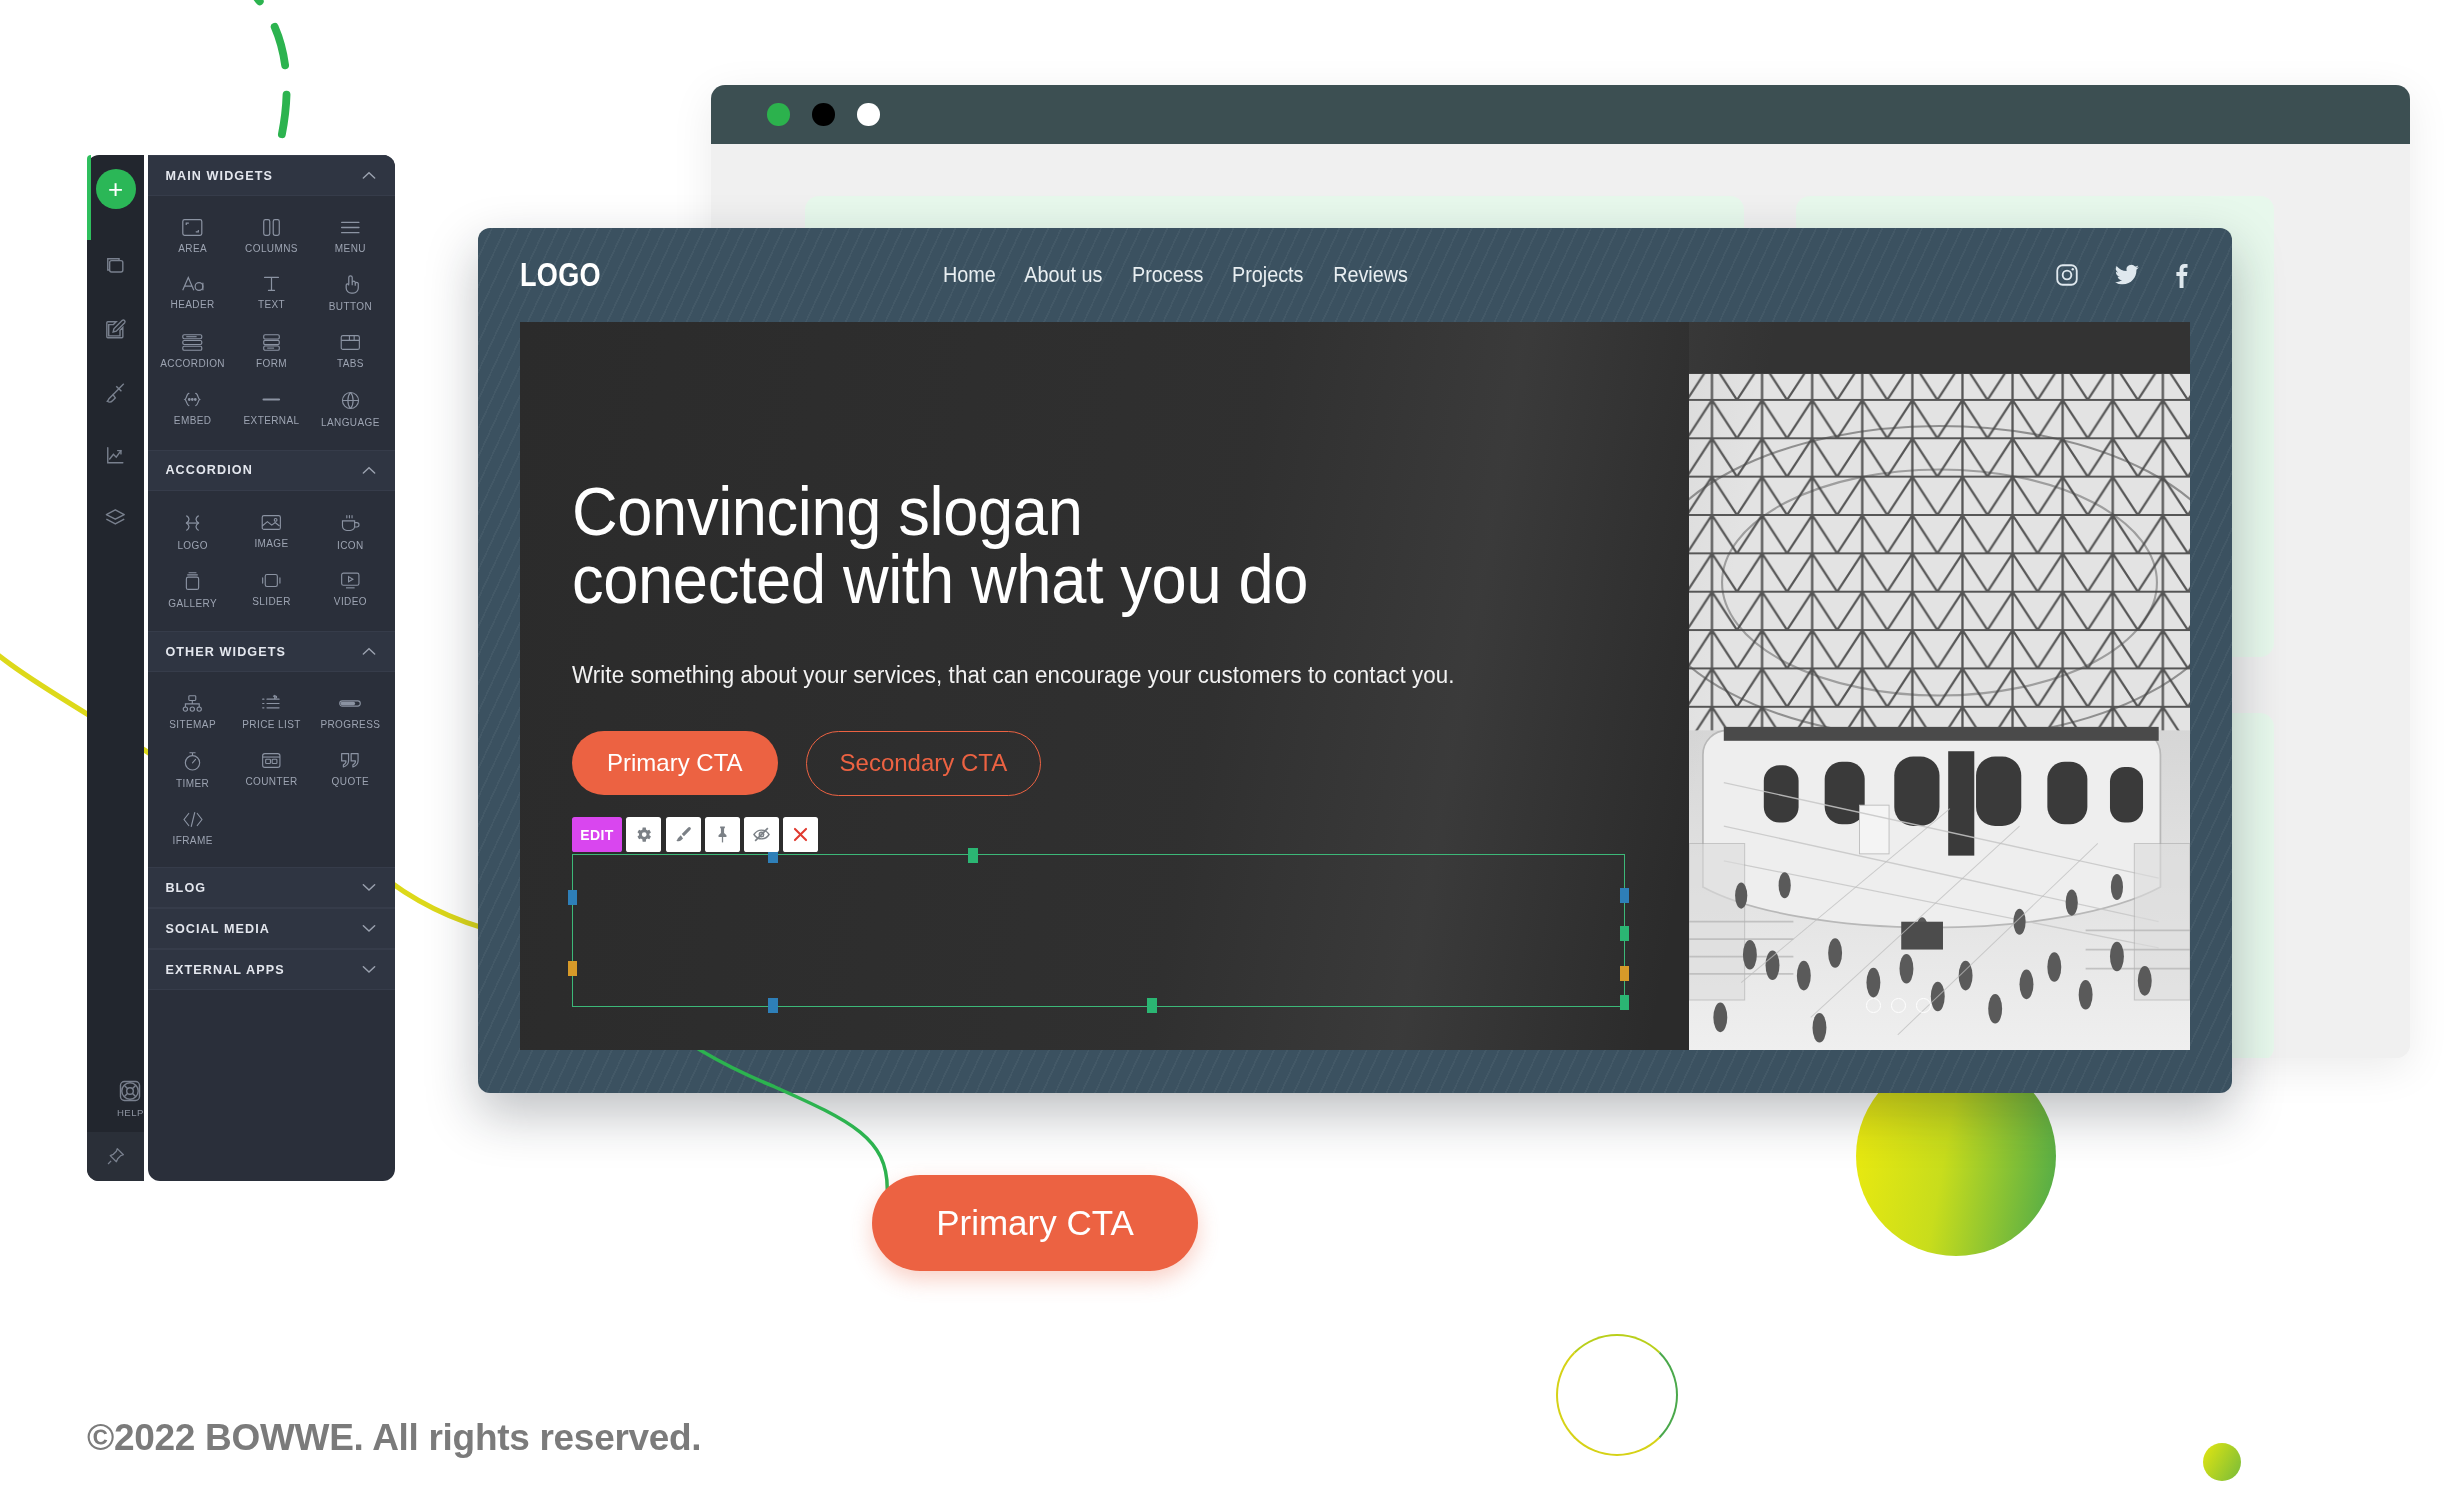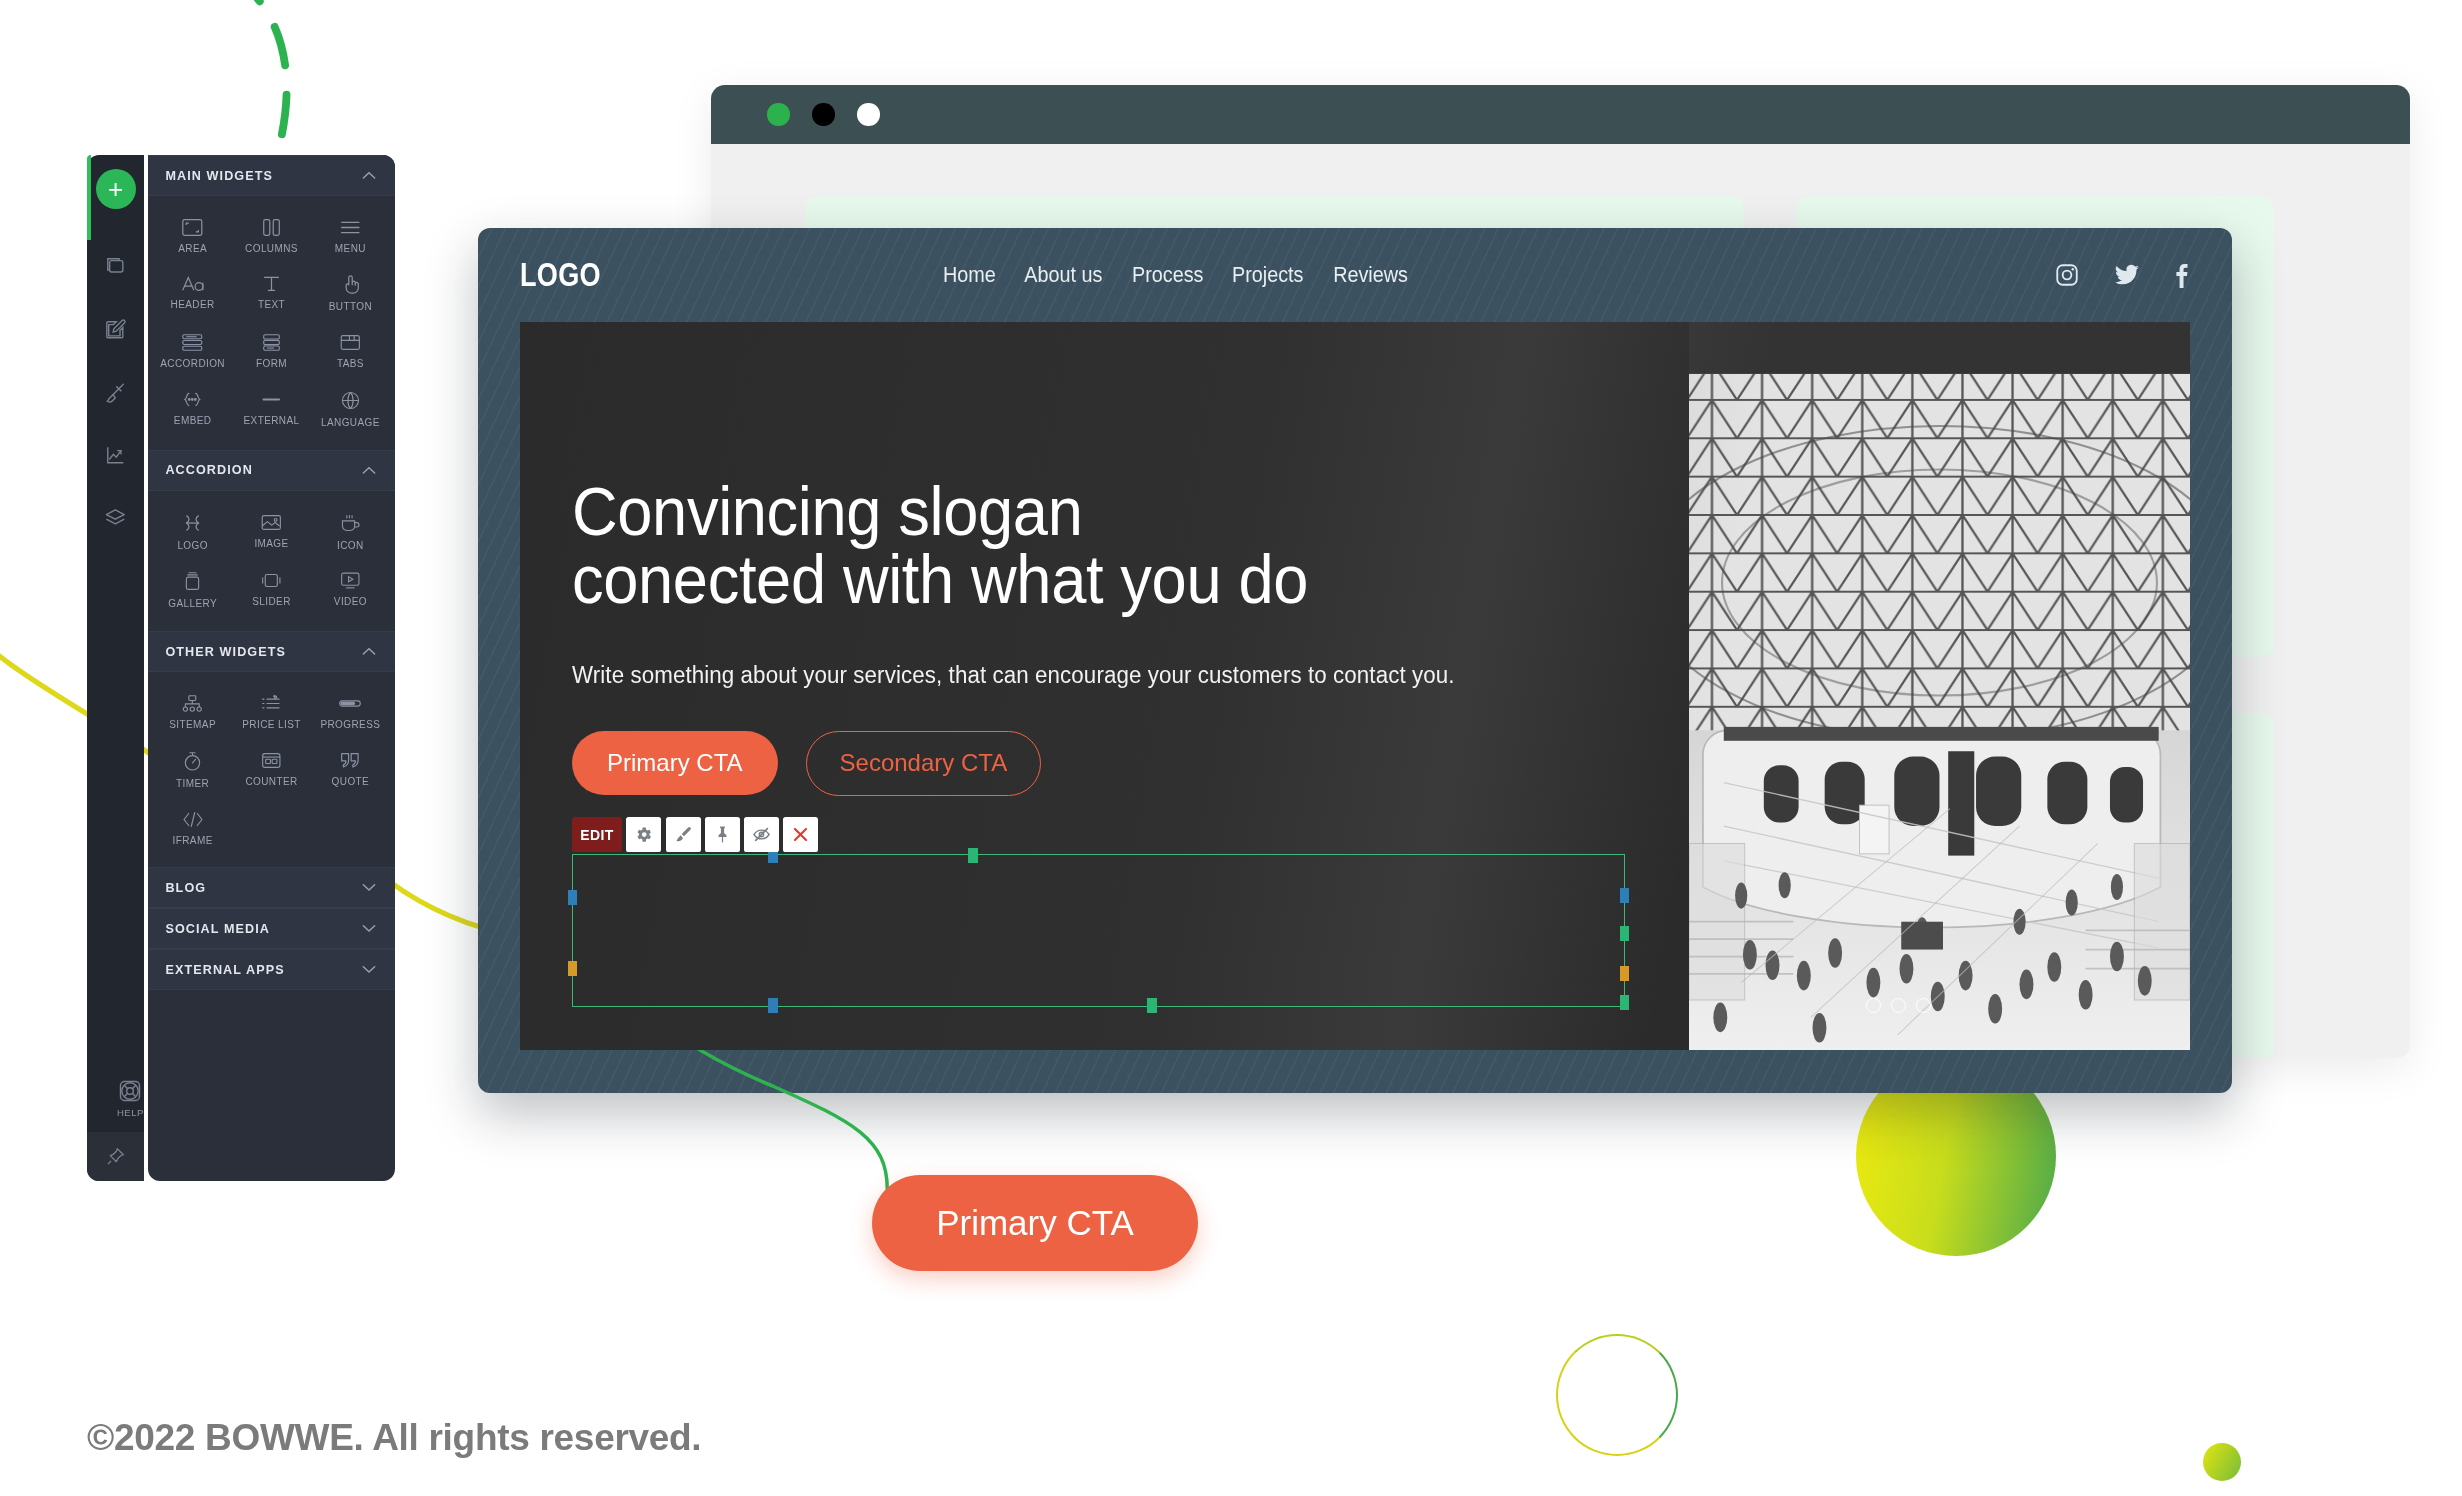--- a/index.html
+++ b/index.html
@@ -106,21 +106,21 @@
 
   .hero-inner { position:relative; z-index:3; padding: 155px 8px 0 52px; }
 
   
   .edit-toolbar { position:absolute; left:52px; top:495px; display:flex; gap:4.3px; z-index:6; }
   .edit-btn {
     width:35px; height:35px; background:#fff; border-radius:2.6px;
     display:flex; align-items:center; justify-content:center;
   }
   .edit-btn.label {
-    background:#7f1d1d; color:#fff; width:50px; font-size:14px; font-weight:700;
+    background:#d946ef; color:#fff; width:50px; font-size:14px; font-weight:700;
     letter-spacing:0.4px;
   }
   .edit-btn svg { display:block; }
 
   
   .sel-box {
     position:absolute; left:52px; top:532px; width:1053px; height:153px;
     border:1.7px solid #3cb878; z-index:5;
   }
   .handle { position:absolute; width:9.6px; height:14.8px; }

